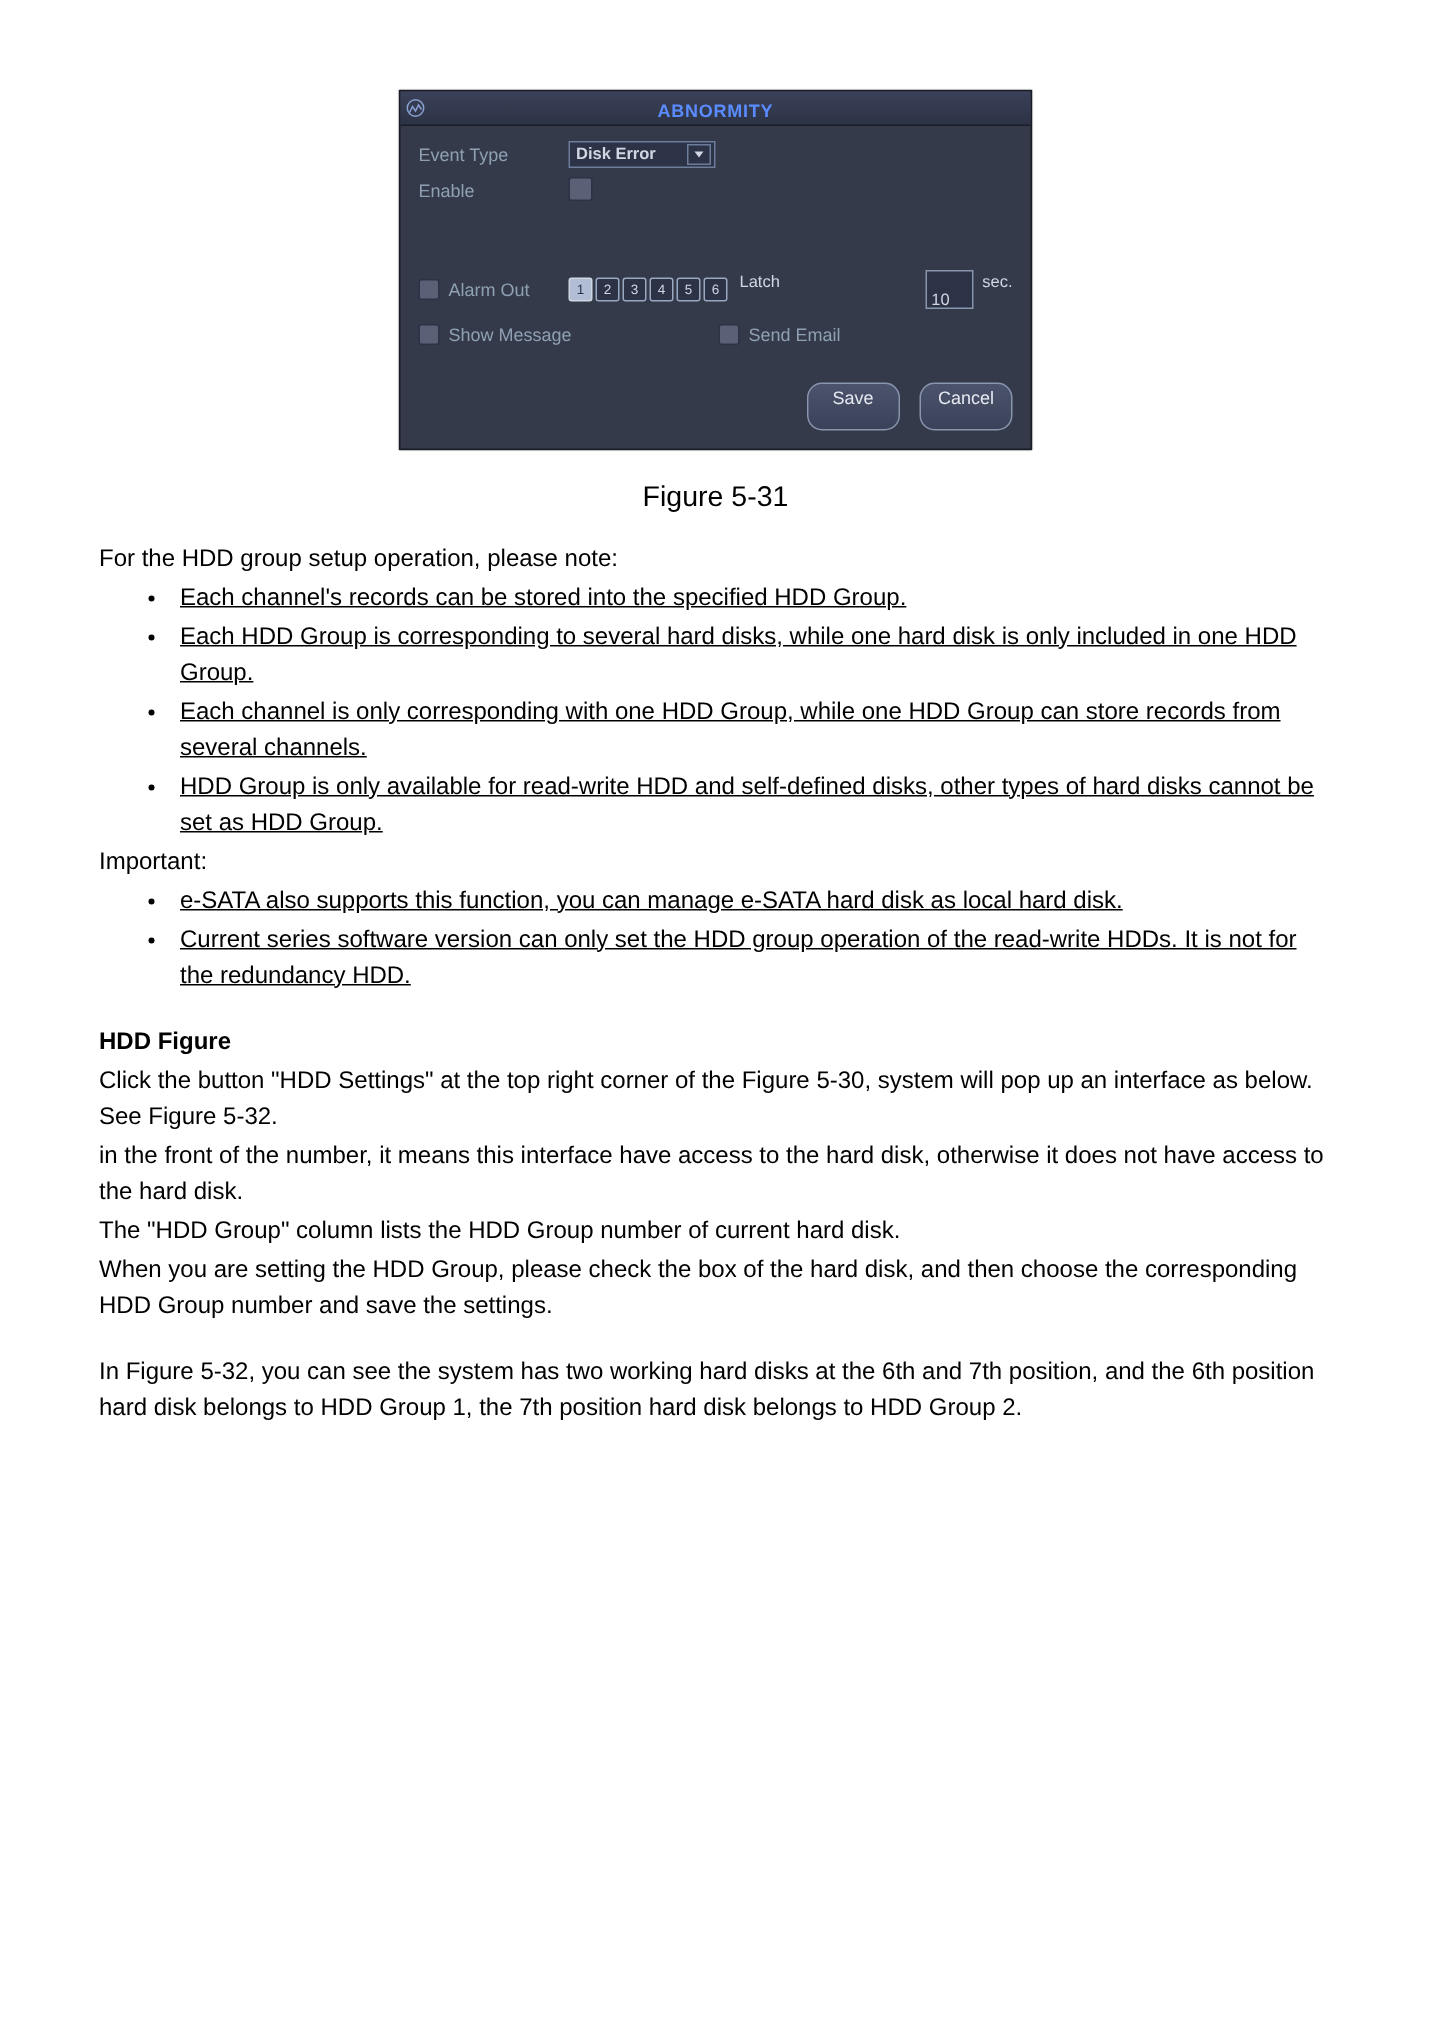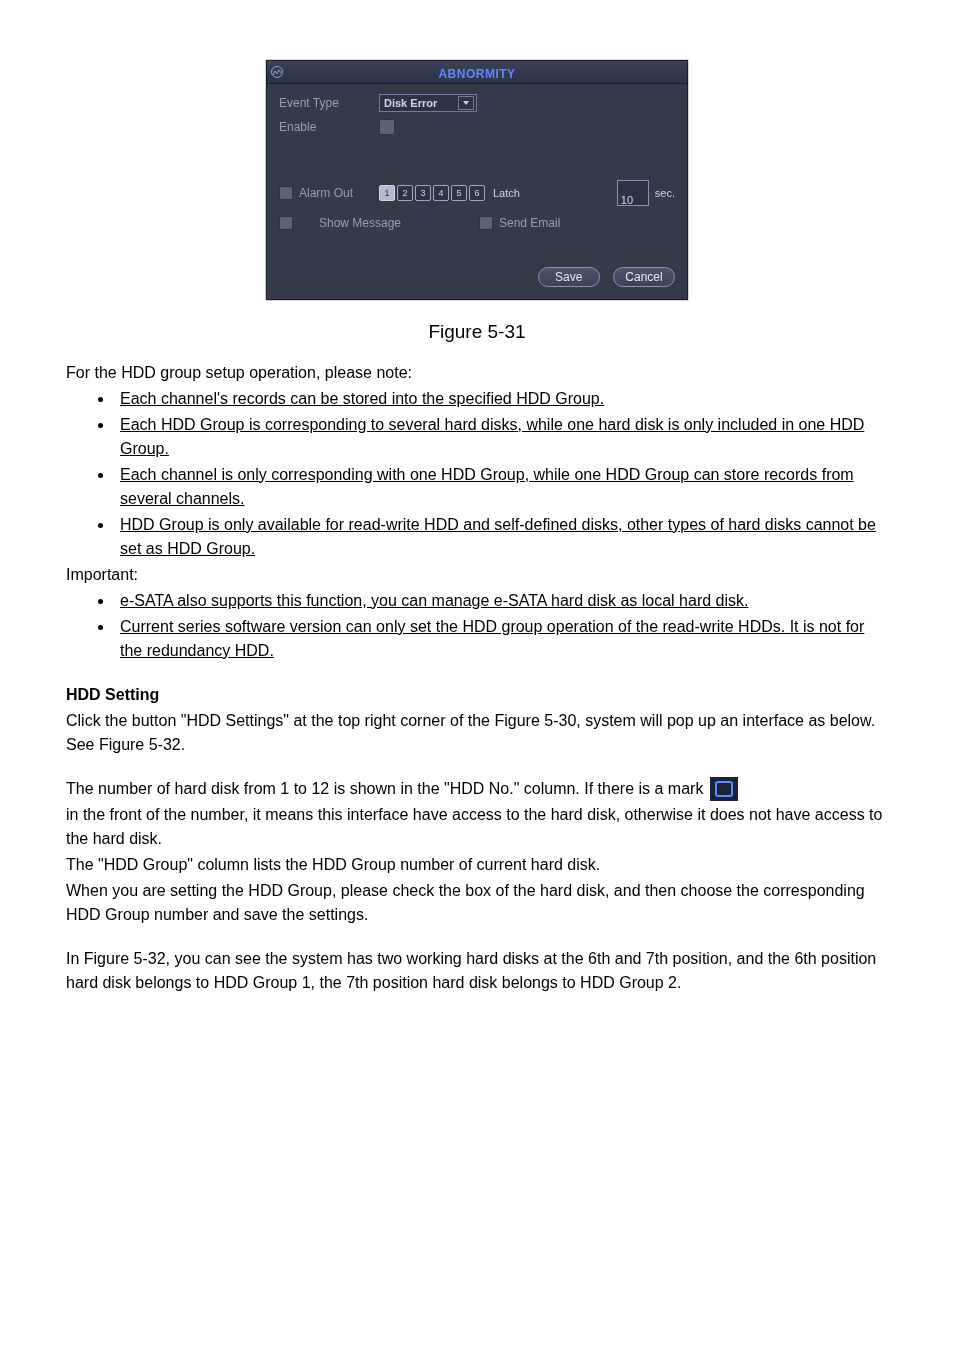--- a/index.html
+++ b/index.html
@@ -58,21 +58,20 @@
   .dialog-body {
     padding: 10px 12px 12px 12px;
     font-size: 12px;
     color: #8899aa;
     height: 215px;
     box-sizing: border-box;
     position: relative;
   }
   .row {
     display: flex;
-    align-items: center;
   }
   .row.gap { margin-top: 6px; }
   .label {
     width: 100px;
     color: #8ea0b2;
     font-size: 12px;
   }
   .select {
     display: inline-flex;
     align-items: center;
@@ -173,21 +172,21 @@
     align-items: center;
   }
   .buttons {
     position: absolute;
     right: 12px;
     bottom: 12px;
   }
   .dlg-btn {
     display: inline-block;
     min-width: 62px;
-    height: 20px;
+    height: 32px;
     line-height: 18px;
     text-align: center;
     font-size: 12px;
     color: #e6e9f0;
     background: linear-gradient(#4c546d, #3a4158);
     border: 1px solid #8895ad;
     border-radius: 10px;
     padding: 0 10px;
     box-sizing: border-box;
     margin-left: 10px;
@@ -275,21 +274,21 @@
               <span class="chan">5</span>
               <span class="chan">6</span>
             </span>
             <span class="latch-label">Latch</span>
             <span style="flex:1"></span>
             <span class="num-input">10</span>
             <span class="sec-label">sec.</span>
           </div>
 
           <div class="row2">
-            <span class="chk-text" style="width:200px;gap:20px;">
+            <span class="chk-text" style="width:200px;">
               <span class="mini-checkbox"></span>
               <span>Show Message</span>
             </span>
             <span class="chk-text">
               <span class="mini-checkbox"></span>
               <span>Send Email</span>
             </span>
           </div>
         </div>
 
@@ -310,26 +309,22 @@
       <li>Each HDD Group is corresponding to several hard disks, while one hard disk is only included in one HDD Group.</li>
       <li>Each channel is only corresponding with one HDD Group, while one HDD Group can store records from several channels.</li>
       <li>HDD Group is only available for read-write HDD and self-defined disks, other types of hard disks cannot be set as HDD Group.</li>
     </ul>
     <p class="tight strong">Important:</p>
     <ul class="bullets">
       <li>e-SATA also supports this function, you can manage e-SATA hard disk as local hard disk.</li>
       <li>Current series software version can only set the HDD group operation of the read-write HDDs. It is not for the redundancy HDD.</li>
     </ul>
 
-    <p class="sec-heading">HDD Setting</p>
+    <p class="sec-heading">HDD Figure</p>
     <p class="para">Click the button "HDD Settings" at the top right corner of the Figure 5-30, system will pop up an interface as below. See Figure 5-32.</p>
 
-    <p class="para" style="margin-top:20px;">
-      <span>The number of hard disk from 1 to 12 is shown in the "HDD No." column. If there is a mark</span>
-      <span class="mark-icon"></span>
-    </p>
     <p class="para">in the front of the number, it means this interface have access to the hard disk, otherwise it does not have access to the hard disk.</p>
     <p class="para">The "HDD Group" column lists the HDD Group number of current hard disk.</p>
     <p class="para">When you are setting the HDD Group, please check the box of the hard disk, and then choose the corresponding HDD Group number and save the settings.</p>
     <p class="para" style="margin-top:20px;">In Figure 5-32, you can see the system has two working hard disks at the 6th and 7th position, and the 6th position hard disk belongs to HDD Group 1, the 7th position hard disk belongs to HDD Group 2.</p>
   </div>
 
 </div>
 
 </body></html>

